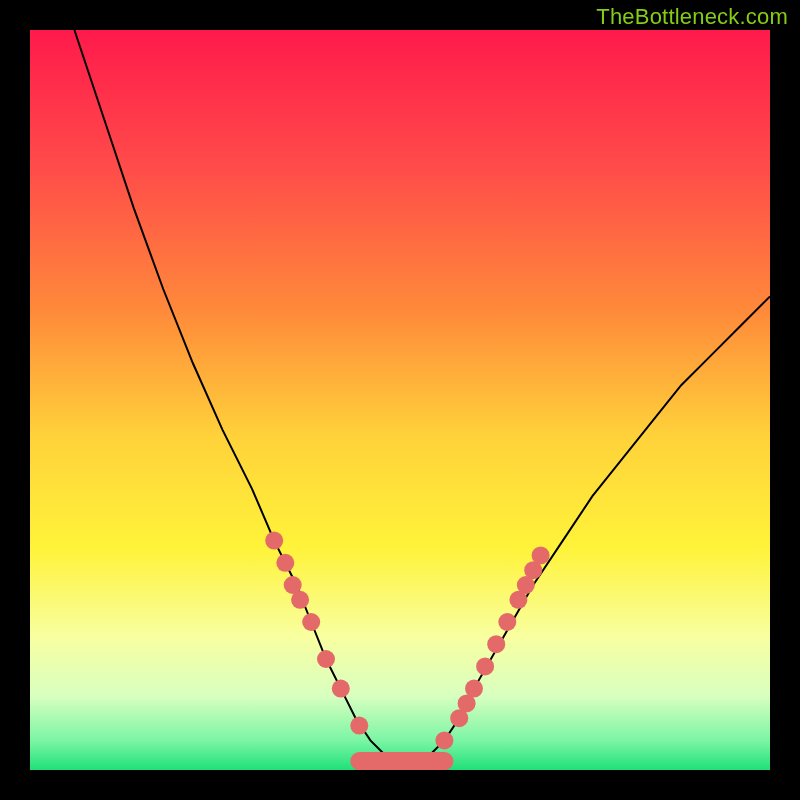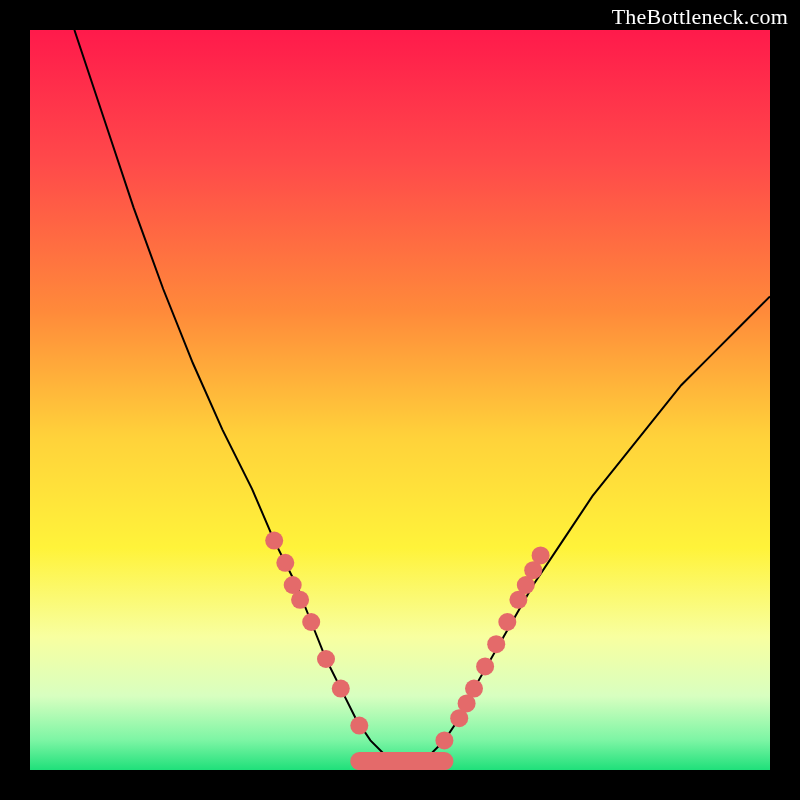--- a/index.html
+++ b/index.html
@@ -23,25 +23,24 @@
     top: 30px;
     left: 30px;
     width: 740px;
     height: 740px;
     
   }
   .watermark {
     position: absolute;
     top: 4px;
     right: 12px;
-    color: #ffffff;
+    color: #84cc16;
     font-size: 22px;
     font-weight: 400;
     letter-spacing: 0.2px;
-    font-family: Liberation Serif, serif;
   }
   svg { display: block; }
 </style>
 </head>
 <body>
 
 <div class="frame">
   <div class="watermark">TheBottleneck.com</div>
   <div class="plot">
     <svg id="chart-svg" width="740" height="740" viewBox="0 0 740 740">

